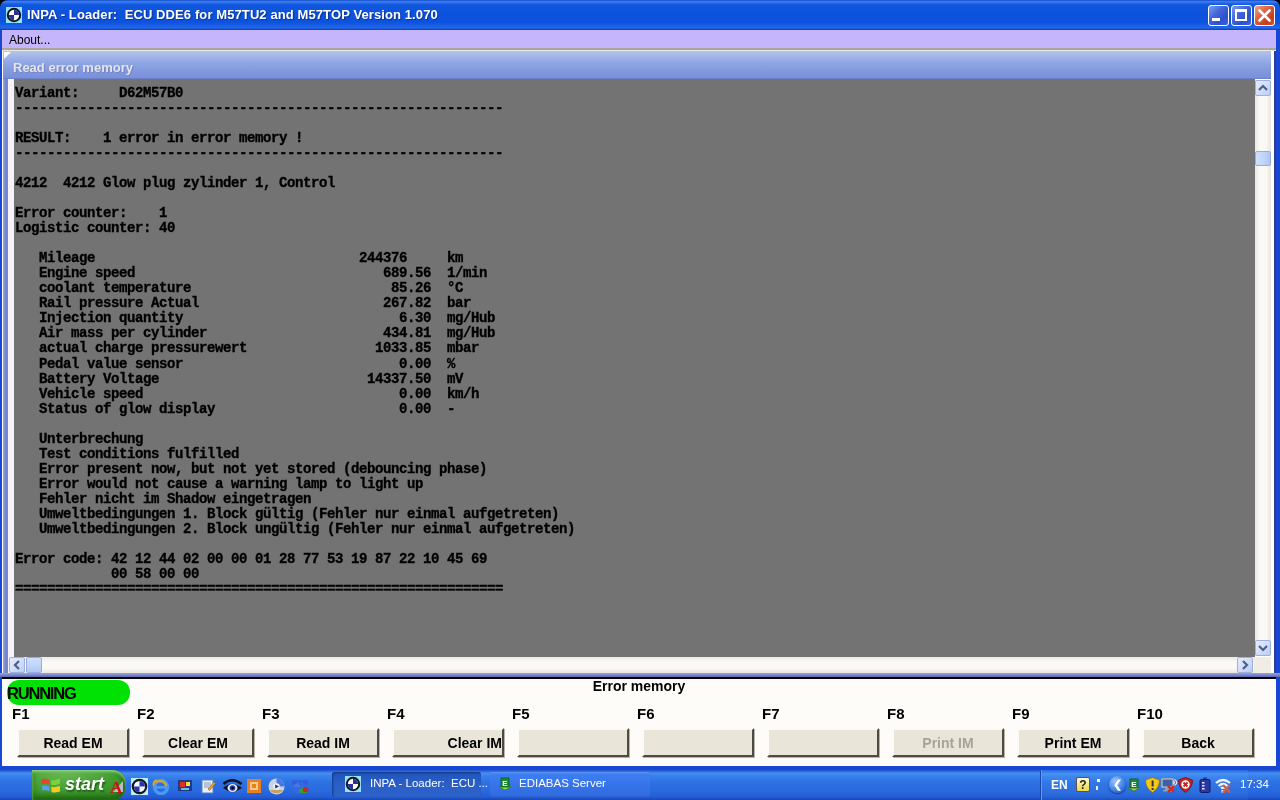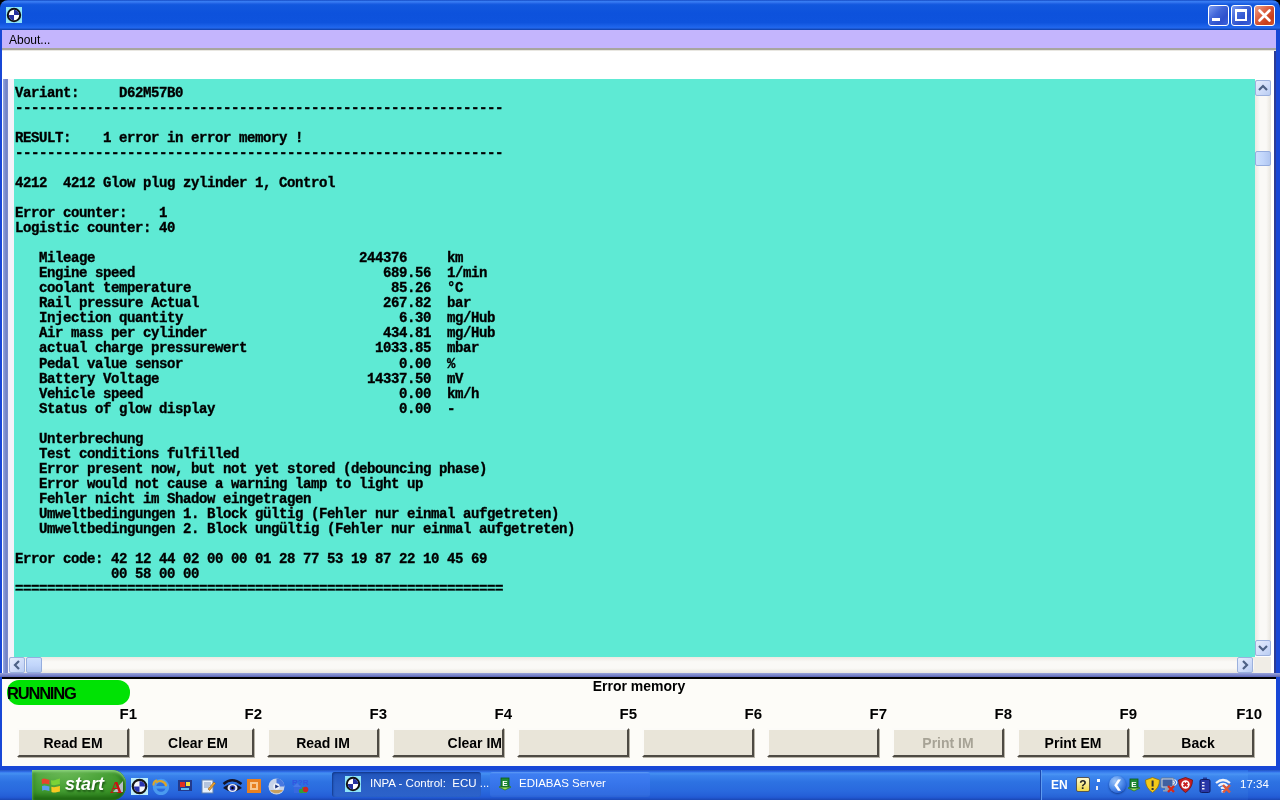--- a/index.html
+++ b/index.html
@@ -28,21 +28,21 @@
 #childtitle { position:absolute; top:51px; left:3px; width:1272px; height:28px;
  background:linear-gradient(180deg,#b4c4ed 0%,#9db1e7 25%,#8ba2e2 50%,#7e95dc 80%,#7a90d8 95%,#6577c0 100%);
 }
 #fold { position:absolute; top:1px; left:1px; width:0; height:0; border-top:7px solid #fff; border-right:7px solid transparent; }
 #childtitletext { position:absolute; top:9px; left:10px; font-weight:bold; font-size:13px; color:#e2e4ea; text-shadow:1px 1px 0 #7285c8; }
 #childleft { position:absolute; top:79px; left:3px; width:5px; height:600px; background:linear-gradient(90deg,#97a9e4 0%,#7081c6 60%,#7b8ccc 100%); }
 #childleft2 { position:absolute; top:79px; left:8px; width:6px; height:600px; background:#f5f2fa; }
 #childright { position:absolute; top:51px; left:1271px; width:3px; height:628px; background:#fff; }
 #navline { position:absolute; top:51px; left:1274px; width:2px; height:628px; background:#2c3c96; }
 
-#content { position:absolute; top:79px; left:14px; width:1241px; height:578px; background:#5eead4; }
+#content { position:absolute; top:79px; left:14px; width:1241px; height:578px; background:#737373; }
 #mono { position:absolute; top:6.7px; left:1px; font-family:"Liberation Mono",monospace; font-weight:bold; font-size:14px; letter-spacing:-0.4px; line-height:15.05px; color:#000; white-space:pre; -webkit-text-stroke:0.35px #000; }
 
 .sb { position:absolute; background:#f3f1ec; }
 #vsb { top:80px; left:1255px; width:16px; height:576px; background:linear-gradient(90deg,#ece9e2,#faf9f6 30%,#faf9f6 70%,#e8e5de); }
 #hsb { top:657px; left:9px; width:1245px; height:16px; background:linear-gradient(180deg,#ece9e2,#faf9f6 30%,#faf9f6 70%,#e8e5de); }
 #corner { position:absolute; top:657px; left:1254px; width:17px; height:16px; background:#f0ede6; }
 .sbtn { position:absolute; width:16px; height:16px; border-radius:2px;
  background:linear-gradient(135deg,#e6edfb 0%,#d2defa 50%,#bacdf2 100%);
  border:1px solid #9cb1dd; }
 .sbtn svg { position:absolute; top:0; left:0; }
@@ -51,21 +51,21 @@
 .thumb { position:absolute; border:1px solid #95adde; border-radius:2px;
  background:linear-gradient(90deg,#cde0fd 0%,#c2d6fb 50%,#b0c6f0 100%); }
 #vthumb { left:0; top:71px; width:16px; height:15px; }
 #hthumb { left:17px; top:0; width:16px; height:16px; background:linear-gradient(180deg,#cde0fd 0%,#c2d6fb 50%,#b0c6f0 100%); }
 
 #childbot { position:absolute; top:673px; left:0px; width:1280px; height:4px; background:linear-gradient(180deg,#9aa5dc,#5d68b8); }
 #panelblack { position:absolute; top:677px; left:2px; width:1274px; height:2px; background:#000; }
 #panel { position:absolute; top:679px; left:2px; width:1274px; height:87px; background:#fdfcf8; }
 #running { position:absolute; top:1px; left:5px; width:123px; height:25px; background:#00e204; color:#000; font-weight:bold; font-size:16.5px; padding-top:4px; padding-left:0px; letter-spacing:-1.2px;border-radius:12px; }
 #errmem { position:absolute; top:-1.5px; left:0; width:1274px; text-align:center; font-weight:bold; font-size:14px; }
-.flabel { position:absolute; top:26px; width:125px; text-align:right; font-weight:bold; font-size:15px; }
+.flabel { position:absolute; top:26px; width:125px; text-align:left; font-weight:bold; font-size:15px; }
 .fbtn { position:absolute; top:49px; width:112px; height:29px; background:#e9e5d9;
  border-top:2px solid #fcfbf8; border-left:2px solid #fcfbf8; border-right:2px solid #4e4b44; border-bottom:2px solid #4e4b44;
  box-shadow:1px 1px 0 #b8b4a8;
  text-align:center; font-weight:bold; font-size:14px; color:#000; padding-top:5px; }
 
 #taskbar { position:absolute; top:770px; left:0; width:1280px; height:30px;
  background:linear-gradient(180deg,#2456c4 0%,#2e6ae4 5%,#3f86f2 9%,#4490f0 13%,#3a82ec 18%,#2d72e2 40%,#2969de 70%,#2560d8 85%,#2158d2 92%,#1a46b4 100%);
 }
 #startbtn { position:absolute; top:0; left:0; width:94px; height:30px; border-radius:0 14px 14px 0;
  background:radial-gradient(ellipse 120% 160% at 35% 0%, #6fbc5b 0%, #4ba339 35%, #3a9428 60%, #2e831d 85%, #27771a 100%);
@@ -91,36 +91,41 @@
 <div id="screen">
   <div style="position:absolute;top:28px;left:0;width:1280px;height:742px;background:#fff;"></div>
   <div id="titlebar"></div>
   <div id="titleicon"><svg width="16" height="16" viewBox="0 0 16 16">
         <rect width="16" height="16" fill="#8ee4f8"></rect>
         <circle cx="8" cy="8" r="7.2" fill="#111"></circle>
         <circle cx="8" cy="8" r="5.2" fill="#fff"></circle>
         <path d="M8 8 L8 2.8 A5.2 5.2 0 0 1 13.2 8 Z" fill="#26309e"></path>
         <path d="M8 8 L8 13.2 A5.2 5.2 0 0 1 2.8 8 Z" fill="#26309e"></path>
       </svg></div>
+  <div id="titletext">INPA - Loader:  ECU DDE6 for M57TU2 and M57TOP Version 1.070</div>
   <div class="wbtn" id="btnmin"><svg width="19" height="19">
         <rect x="3" y="12" width="8" height="3" fill="#fff"></rect>
       </svg></div>
   <div class="wbtn" id="btnmax"><svg width="19" height="19">
         <path d="M4 4 h10 v10 h-10 z" fill="none" stroke="#fff" stroke-width="2"></path>
         <path d="M4 5 h10" stroke="#fff" stroke-width="2"></path>
       </svg></div>
   <div class="wbtn" id="btnclose"><svg width="19" height="19">
         <path d="M4.5 4.5 L14.5 14.5 M14.5 4.5 L4.5 14.5" stroke="#fff" stroke-width="2.6" stroke-linecap="round"></path>
       </svg></div>
   <div id="menubar">
       <span>About...</span>
     </div>
   <div id="bl"></div>
     <div id="br"></div>
   <div id="mdistrip"></div>
+  <div id="childtitle">
+      <div id="fold"></div>
+      <div id="childtitletext">Read error memory</div>
+    </div>
   <div id="content">
       <div id="mono">Variant:     D62M57B0
 -------------------------------------------------------------
 
 RESULT:    1 error in error memory !
 -------------------------------------------------------------
 
 4212  4212 Glow plug zylinder 1, Control
 
 Error counter:    1
@@ -276,21 +281,21 @@
         <circle cx="9" cy="13" r="2.2" fill="#30a038"></circle>
       </svg></div>
   <div class="taskbtn" id="tbinpa">
       <div class="ti" style="left:13px"><svg width="16" height="16" viewBox="0 0 16 16">
           <rect width="16" height="16" fill="#8ee4f8"></rect>
           <circle cx="8" cy="8" r="7.2" fill="#111"></circle>
           <circle cx="8" cy="8" r="5.2" fill="#fff"></circle>
           <path d="M8 8 L8 2.8 A5.2 5.2 0 0 1 13.2 8 Z" fill="#26309e"></path>
           <path d="M8 8 L8 13.2 A5.2 5.2 0 0 1 2.8 8 Z" fill="#26309e"></path>
         </svg></div>
-      <div class="tt" style="left:38px">INPA - Control:  ECU ...</div>
+      <div class="tt" style="left:38px">INPA - Loader:  ECU ...</div>
     </div>
   <div class="taskbtn" id="tbedia">
       <div class="ti"><svg width="16" height="16" viewBox="0 0 16 16">
           <path d="M2 11 L8 14 L14 11 L8 8 Z" fill="#9adf60" stroke="#2a7a1a" stroke-width="0.8"></path>
           <rect x="4" y="2" width="8" height="9" fill="#1d8a34" stroke="#0d5a1a" stroke-width="0.8"></rect>
           <text x="8" y="9.5" font-family="Liberation Sans" font-size="8" font-weight="bold" fill="#fff" text-anchor="middle">E</text>
         </svg></div>
       <div class="tt">EDIABAS Server</div>
     </div>
   <div id="tray">

